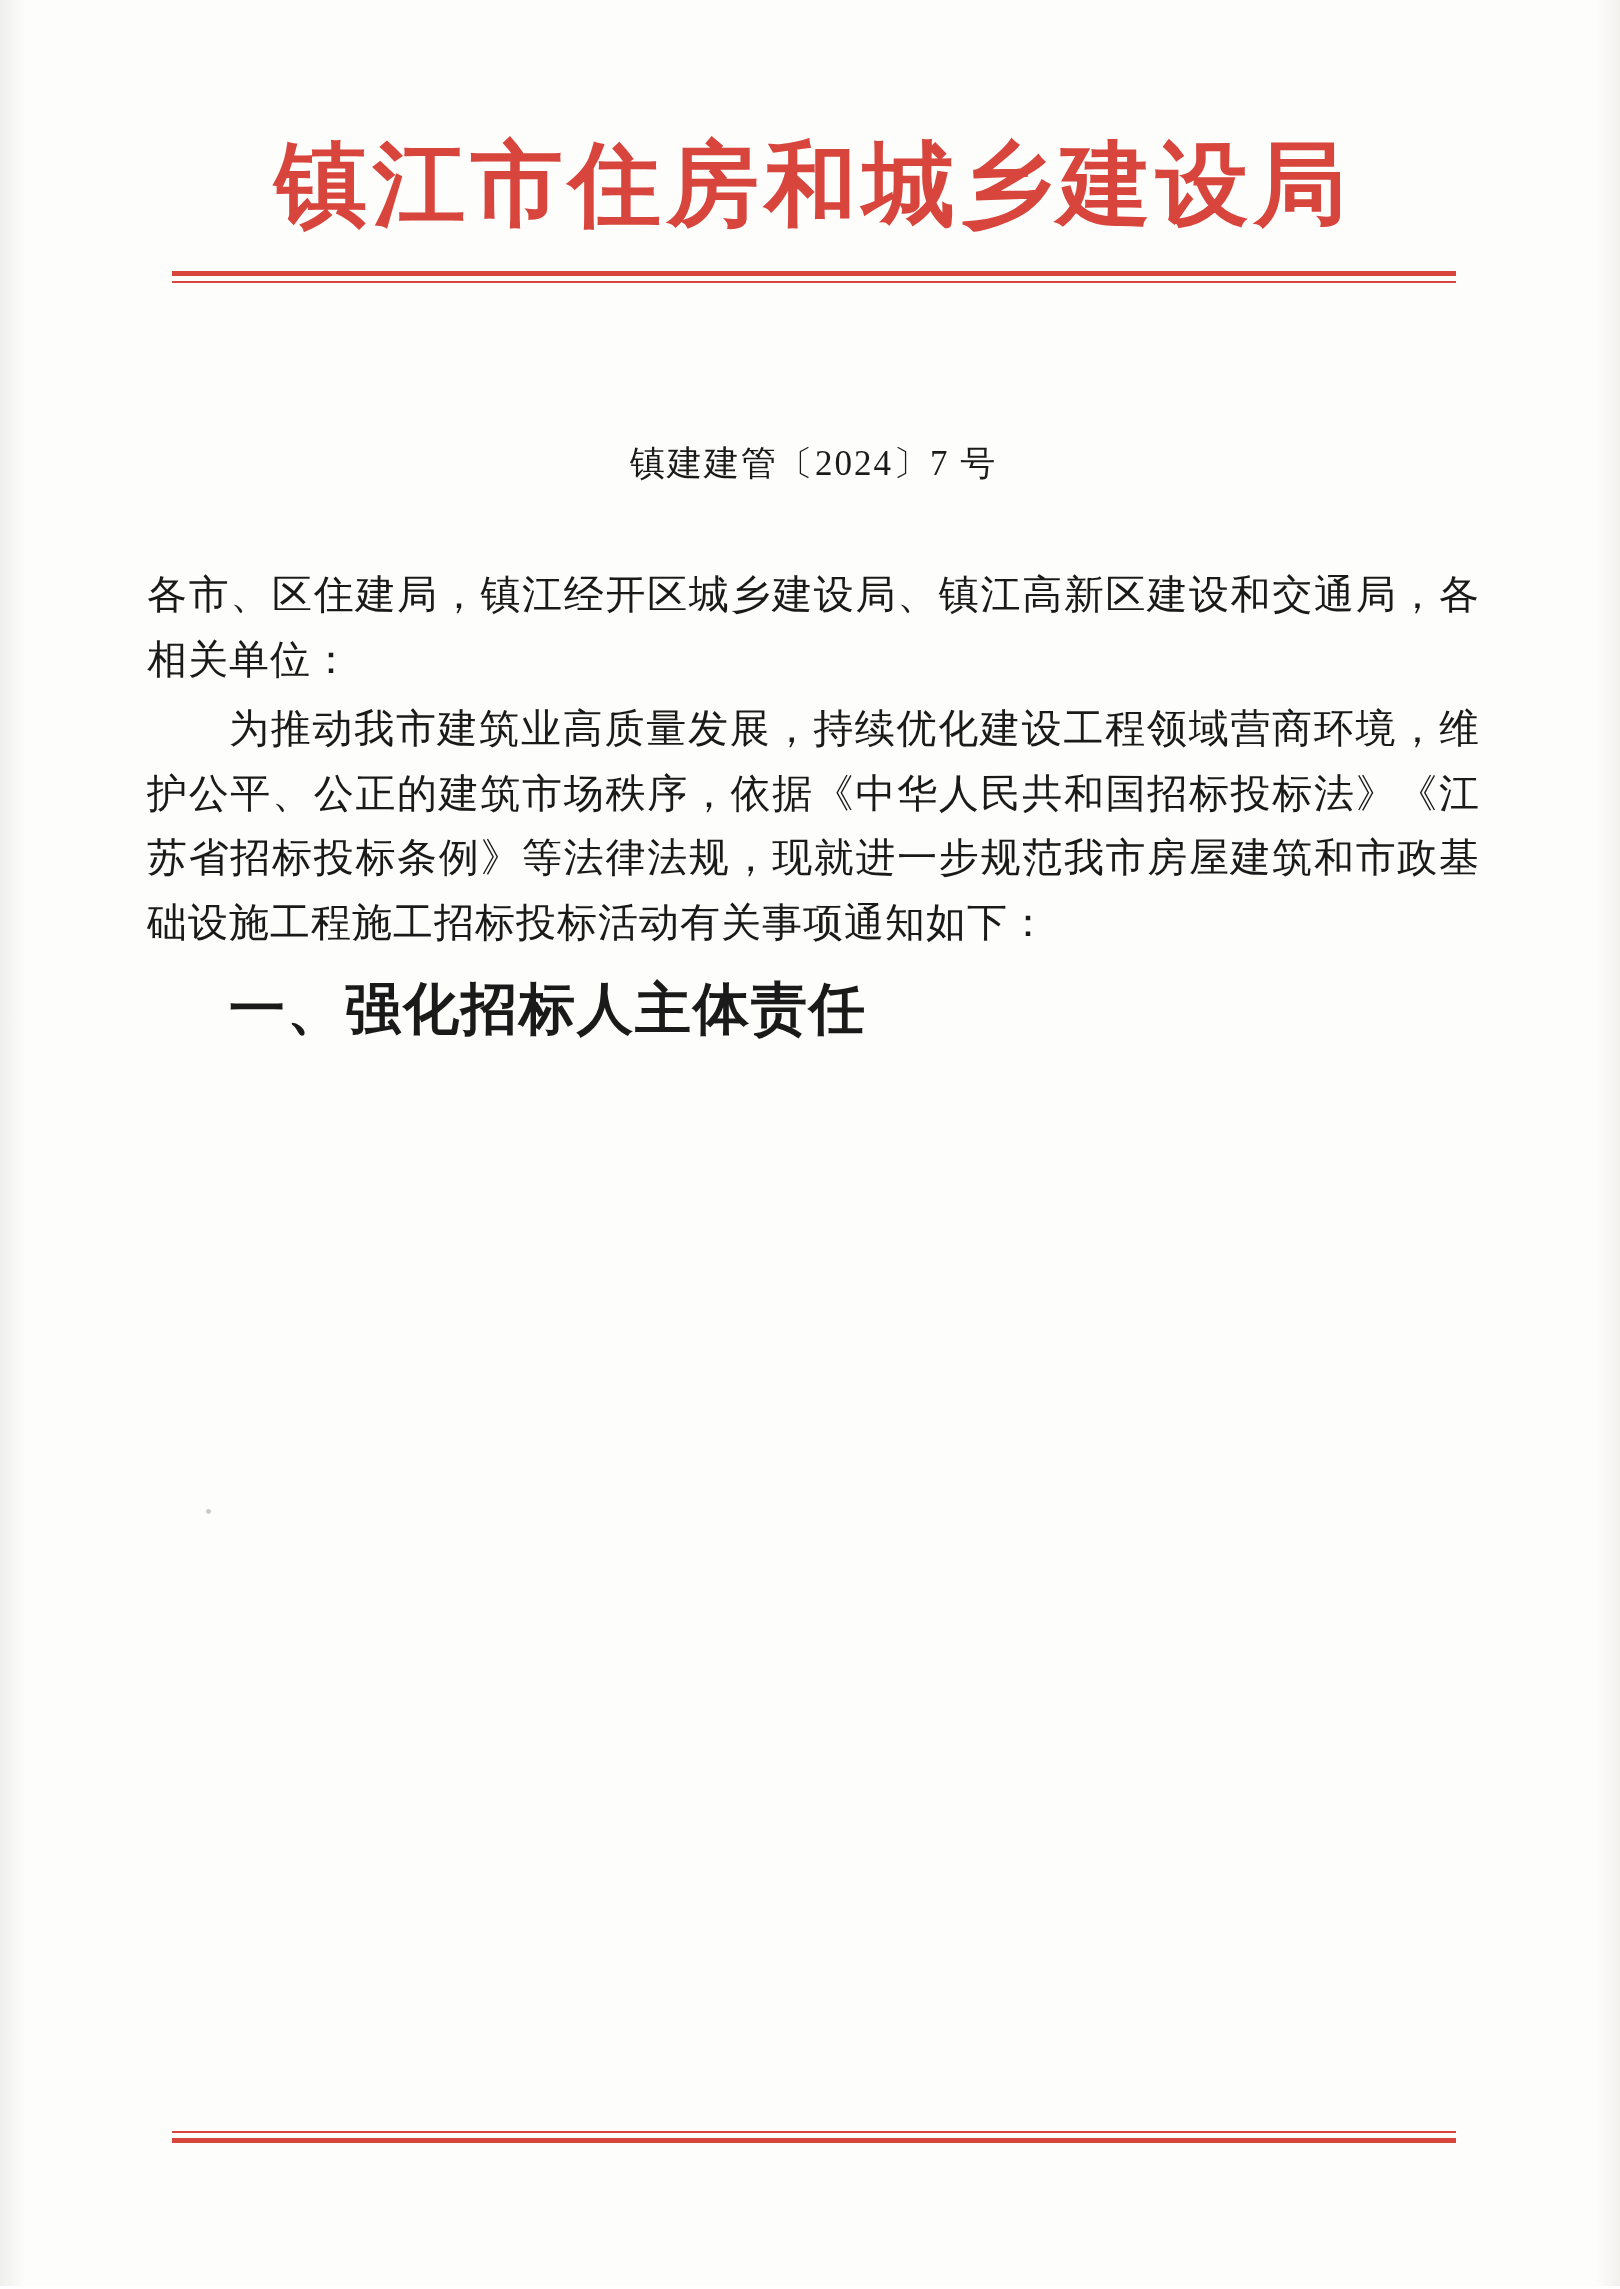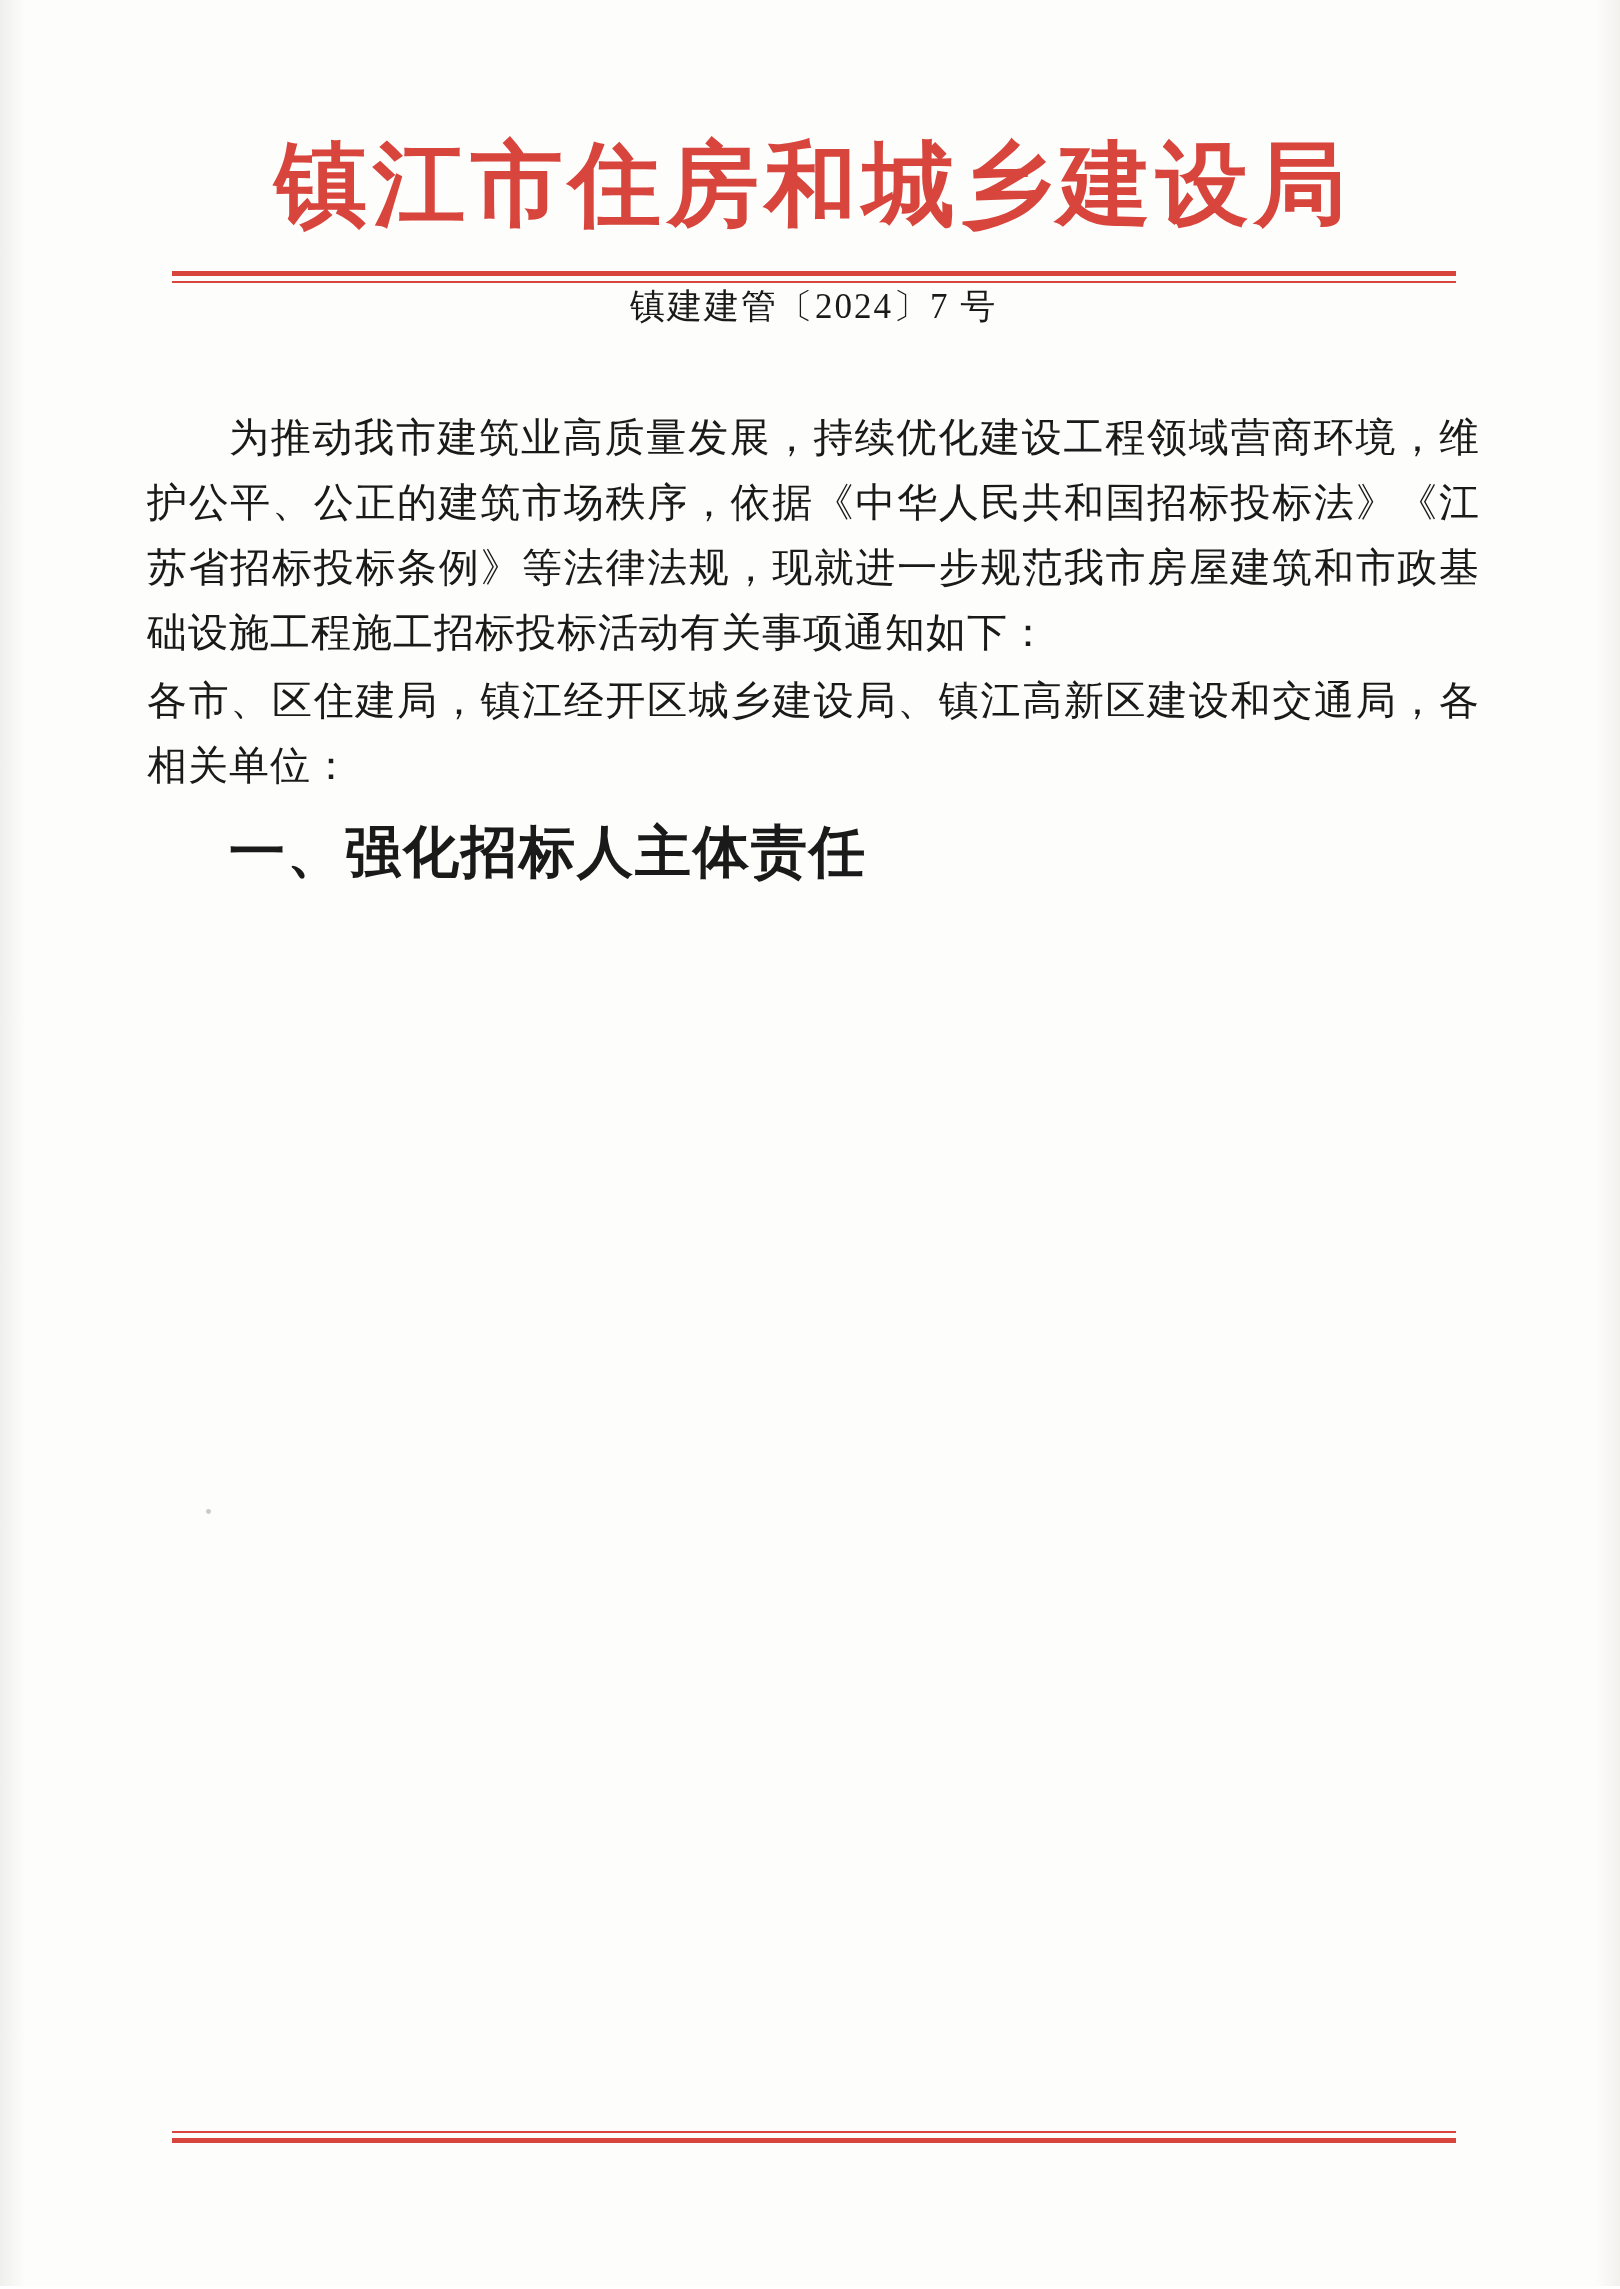--- a/index.html
+++ b/index.html
@@ -77,20 +77,21 @@
     background: #d8453c;
     width: 1284px;
     margin: 4.9px auto 0 auto;
   }
 
   
   .doc-number {
     text-align: center;
     font-size: 35px;
     letter-spacing: 2px;
+    margin-top: 157px;
     color: #1a1a1a;
   }
 
   
   .doc-title {
     margin-top: 103px;
     text-align: center;
     font-weight: bold;
     font-size: 49px;
     line-height: 1.45;
@@ -164,23 +165,23 @@
       <div class="letterhead-rules">
         <div class="rule-thick"></div>
         <div class="rule-thin"></div>
       </div>
     </div>
 
     <div class="doc-number">镇建建管〔2024〕7 号</div>
 
 
     <div class="body-text">
+      <p class="para">各市、区住建局，镇江经开区城乡建设局、镇江高新区建设和交通局，各相关单位：</p>
+
       <p class="para indent">为推动我市建筑业高质量发展，持续优化建设工程领域营商环境，维护公平、公正的建筑市场秩序，依据《中华人民共和国招标投标法》《江苏省招标投标条例》等法律法规，现就进一步规范我市房屋建筑和市政基础设施工程施工招标投标活动有关事项通知如下：</p>
-
-      <p class="para">各市、区住建局，镇江经开区城乡建设局、镇江高新区建设和交通局，各相关单位：</p>
 
       <div class="section-heading">一、强化招标人主体责任</div>
 
     </div>
 
     <div class="footer-rules">
       <div class="footer-rule-thin"></div>
       <div class="footer-rule-thick"></div>
     </div>
 

